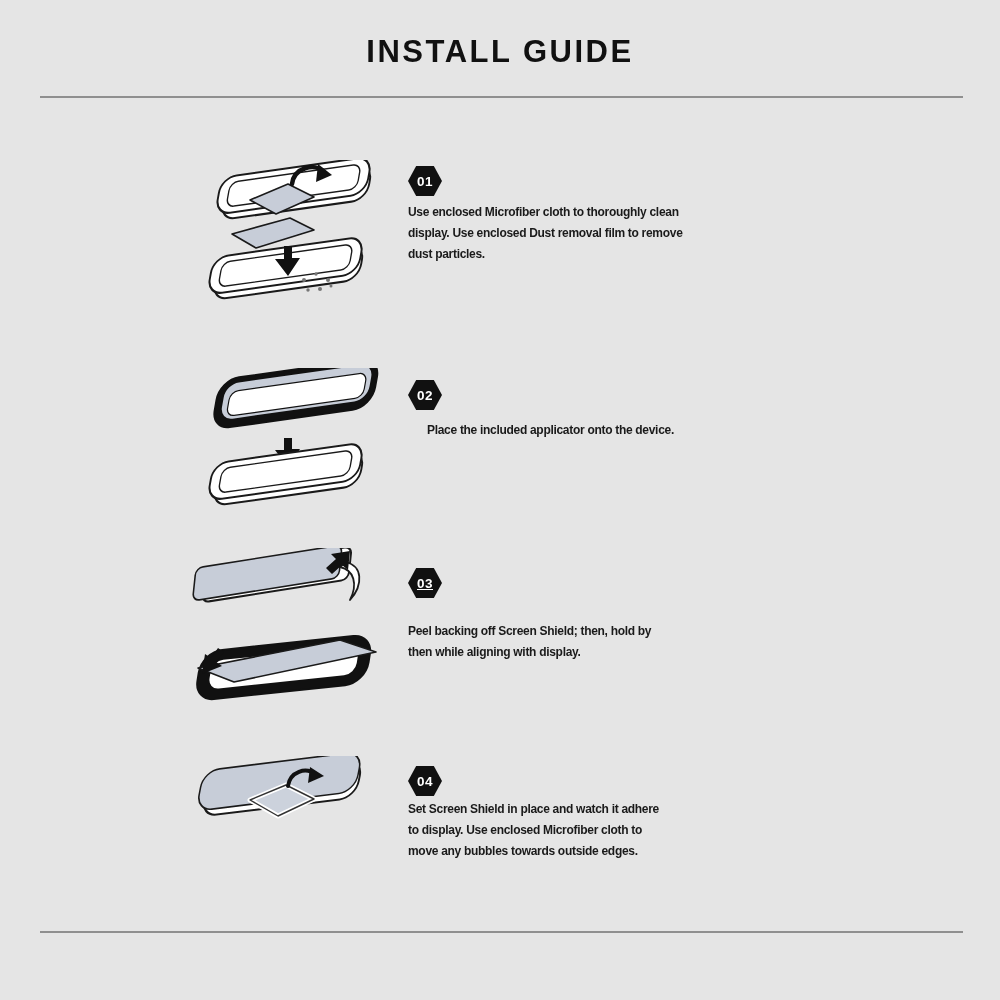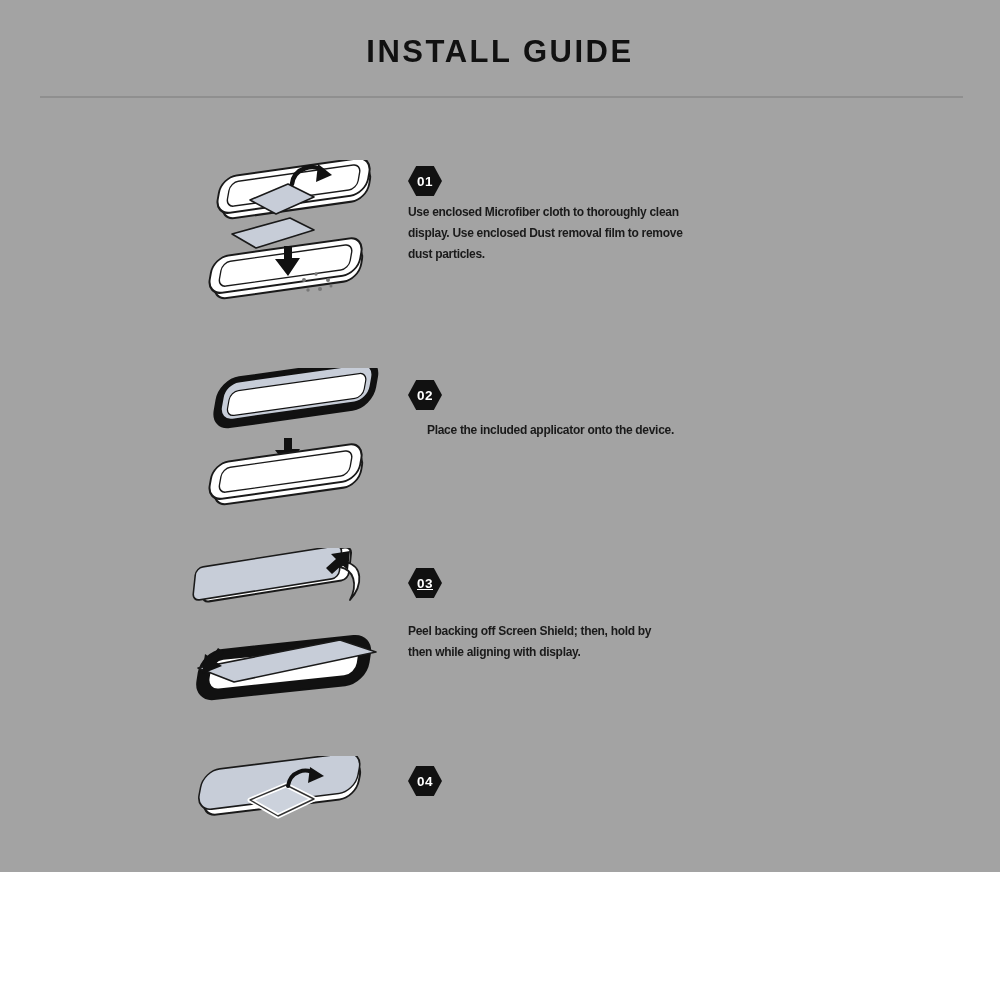--- a/index.html
+++ b/index.html
@@ -1,20 +1,20 @@
 <!DOCTYPE html>
 <html><head>
 <meta charset="utf-8">
 <style>
   html, body { margin: 0; padding: 0; background: #ffffff; }
   .page {
     position: relative;
     width: 1000px;
-    height: 872px;
-    background: #a3a3a3;
+    height: 1000px;
+    background: #e5e5e5;
     font-family: "Liberation Sans", sans-serif;
     color: #1a1a1a;
     overflow: hidden;
   }
   .title {
     position: absolute;
     top: 34px; left: 0; width: 100%;
     text-align: center;
     font-size: 31px;
     font-weight: 700;
@@ -180,16 +180,19 @@
       <polygon points="64,44 100,29 128,43 92,60" fill="none" stroke="#333333" stroke-width="1.4" stroke-linejoin="round"></polygon>
     </g>
     <g>
       <path class="curve" style="stroke-width:4" d="M102 30 C104 16 120 10 130 19"></path>
       <polygon class="blk" points="124,11 138,20 122,27"></polygon>
     </g>
   </svg>
   <div class="badge" style="top:726px;margin-top:40px;">
     <span>04</span>
   </div>
+  <div class="step-text" style="top:799px;">Set Screen Shield in place and watch it adhere
+to display. Use enclosed Microfiber cloth to
+move any bubbles towards outside edges.</div>
 
   <div class="divider bottom"></div>
 
 </div>
 
 </body></html>

